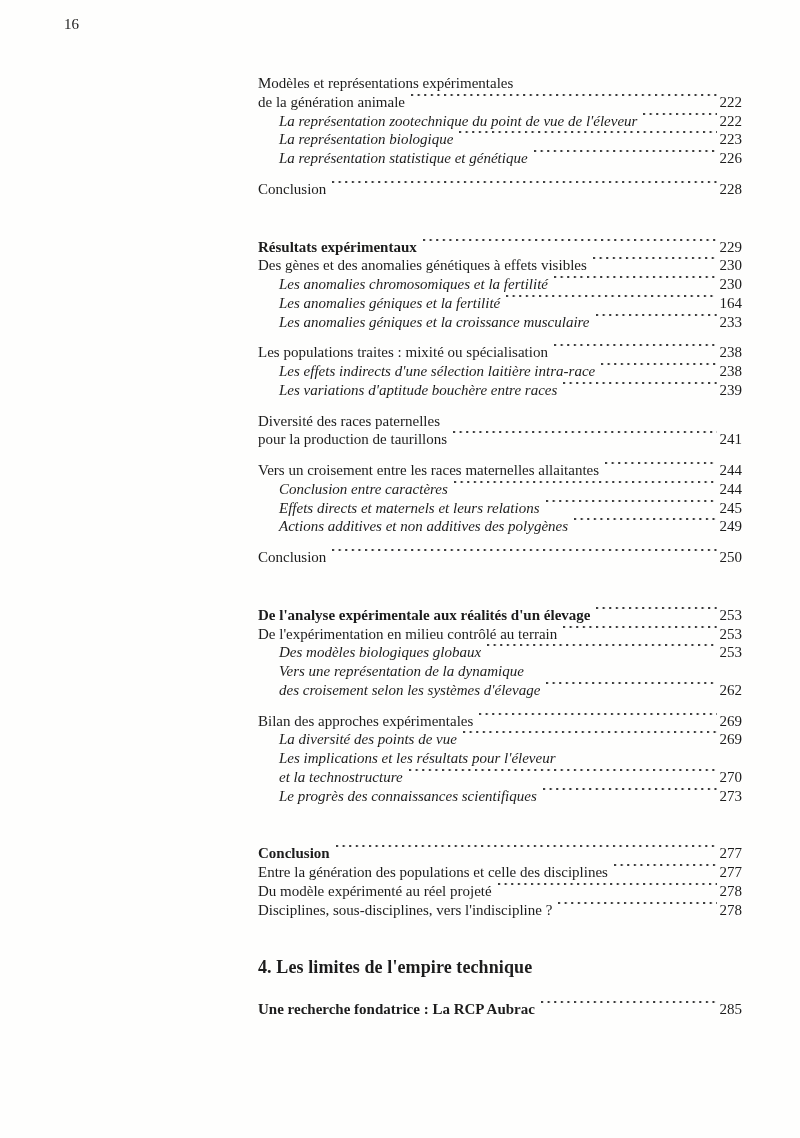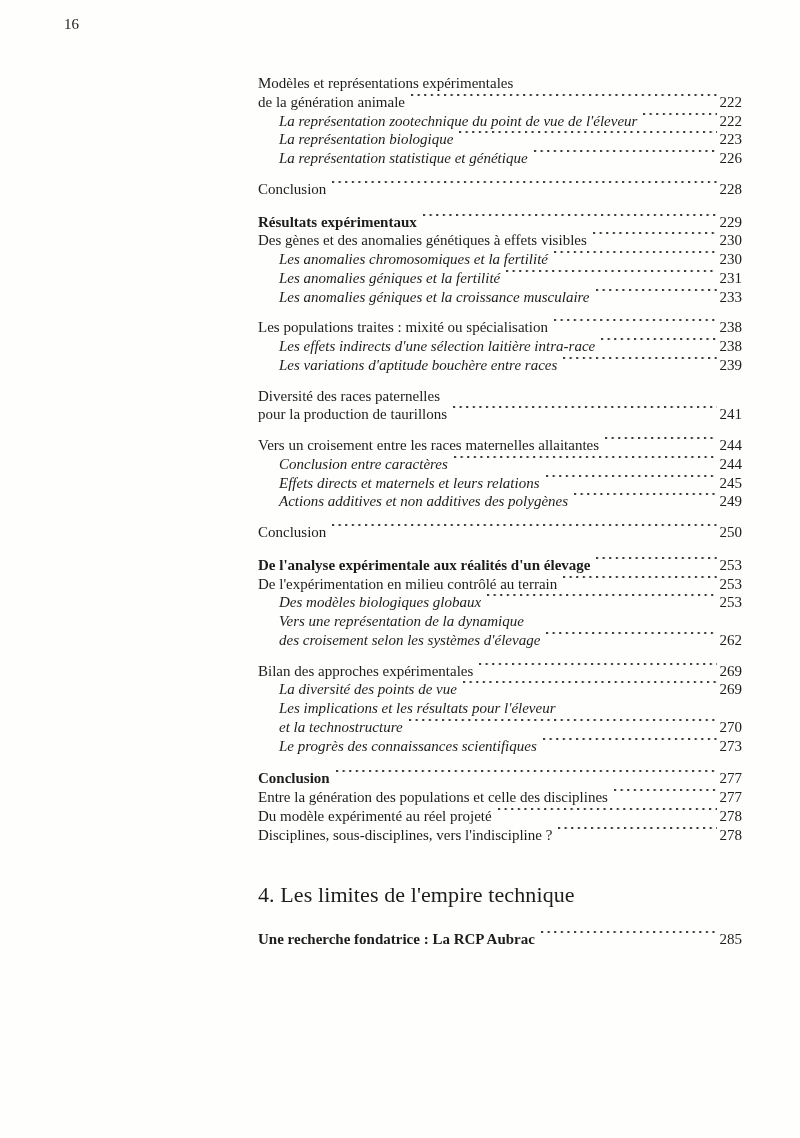--- a/index.html
+++ b/index.html
@@ -24,24 +24,24 @@
     top: 74px;
     width: 484px;
     font-size: 15px;
     line-height: 1.25;
   }
   .entry { margin: 0; }
   .entry.indent-1 { padding-left: 21px; }
   .entry.italic .t { font-style: italic; }
   .entry.bold .t { font-weight: bold; }
   .gap-small { margin-top: 12px; }
-  .gap-large { margin-top: 14px; }
+  .gap-large { margin-top: 39px; }
   .chapter-heading {
-    font-weight: normal;
-    font-size: 22px;
+    font-weight: bold;
+    font-size: 18px;
     line-height: 1.3;
     margin-top: 37px;
     margin-bottom: 20px;
     letter-spacing: 0.1px;
   }
   .row {
     display: flex;
     align-items: flex-start;
   }
   .t { white-space: pre-wrap; }
@@ -119,21 +119,21 @@
         <div class="row">
           <span class="t">Les anomalies chromosomiques et la fertilité</span>
           <span class="leader"></span>
           <span class="pg">230</span>
         </div>
       </div>
       <div class="entry italic indent-1 gap-none">
         <div class="row">
           <span class="t">Les anomalies géniques et la fertilité</span>
           <span class="leader"></span>
-          <span class="pg">231</span>
+          <span class="pg">164</span>
         </div>
       </div>
       <div class="entry italic indent-1 gap-none">
         <div class="row">
           <span class="t">Les anomalies géniques et la croissance musculaire</span>
           <span class="leader"></span>
           <span class="pg">233</span>
         </div>
       </div>
       <div class="entry plain indent-0 gap-small">

